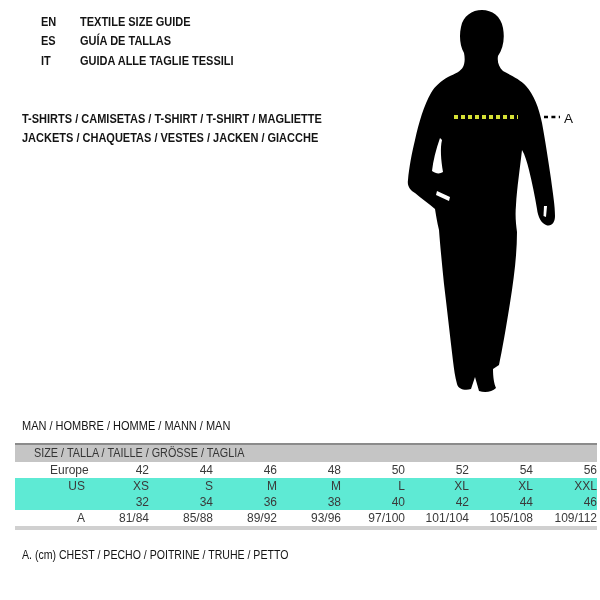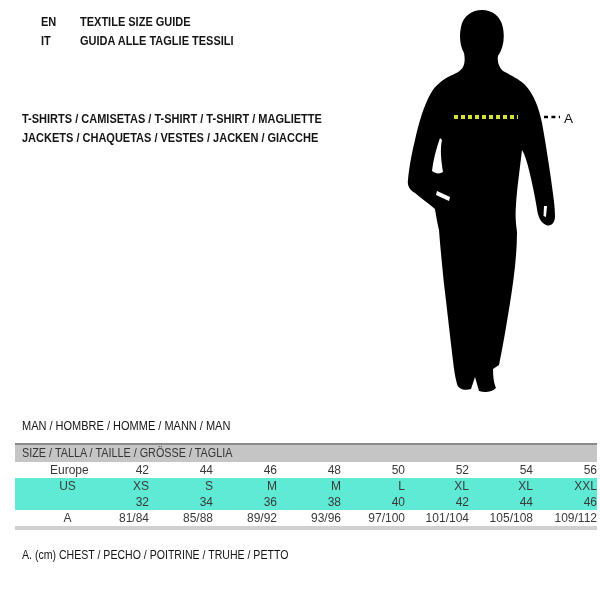--- a/index.html
+++ b/index.html
@@ -20,36 +20,40 @@
   
   .figure-wrap{position:absolute;left:395px;top:5px;width:185px;height:390px;}
   .figure-wrap svg{display:block;width:185px;height:390px;}
 
   
   .man-title{position:absolute;left:22px;top:419px;font-weight:normal;font-size:12.5px;}
   .size-table{
     position:absolute;left:15px;top:443px;width:582px;
     border-top:2px solid #8b8b8b;font-size:12px;color:#3a3a3a;
   }
-  .thead{background:#c5c5c5;height:17px;line-height:17px;padding-left:7px;font-size:12.3px;color:#353535;}
+  .thead{background:#c5c5c5;height:17px;line-height:17px;padding-left:19px;font-size:12.3px;color:#353535;}
   .trow{display:grid;grid-template-columns:70px repeat(8,1fr);height:16px;line-height:16px;}
   .trow.alt{background:#5eead4;}
   .tcell{text-align:right;}
-  .tcell.label{text-align:center;padding-left:7px;margin-left:28px;}
+  .tcell.label{text-align:right;padding-left:7px;margin-left:28px;}
   .tbottom{height:4px;background:#d0d0d0;}
 
   .footnote{position:absolute;left:22px;top:548px;font-weight:normal;font-size:12px;}
 </style>
 </head>
 <body>
 
 <div class="lang-block">
   <div class="lang-row">
     <span class="lang-code"><span class="cond">EN</span></span>
     <span class="cond">TEXTILE SIZE GUIDE</span>
+  </div>
+  <div class="lang-row">
+    <span class="lang-code"><span class="cond">ES</span></span>
+    <span class="cond">GUÍA DE TALLAS</span>
   </div>
   <div class="lang-row">
     <span class="lang-code"><span class="cond">IT</span></span>
     <span class="cond">GUIDA ALLE TAGLIE TESSILI</span>
   </div>
 </div>
 
 <div class="cat-block">
   <div><span class="cond">T-SHIRTS / CAMISETAS / T-SHIRT / T-SHIRT / MAGLIETTE</span></div>
   <div><span class="cond">JACKETS / CHAQUETAS / VESTES / JACKEN / GIACCHE</span></div>

